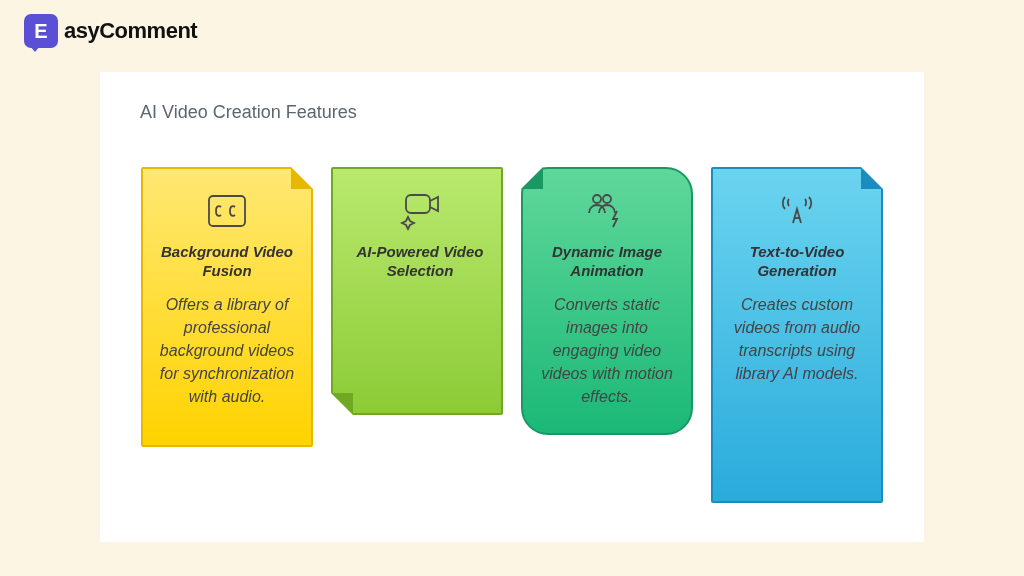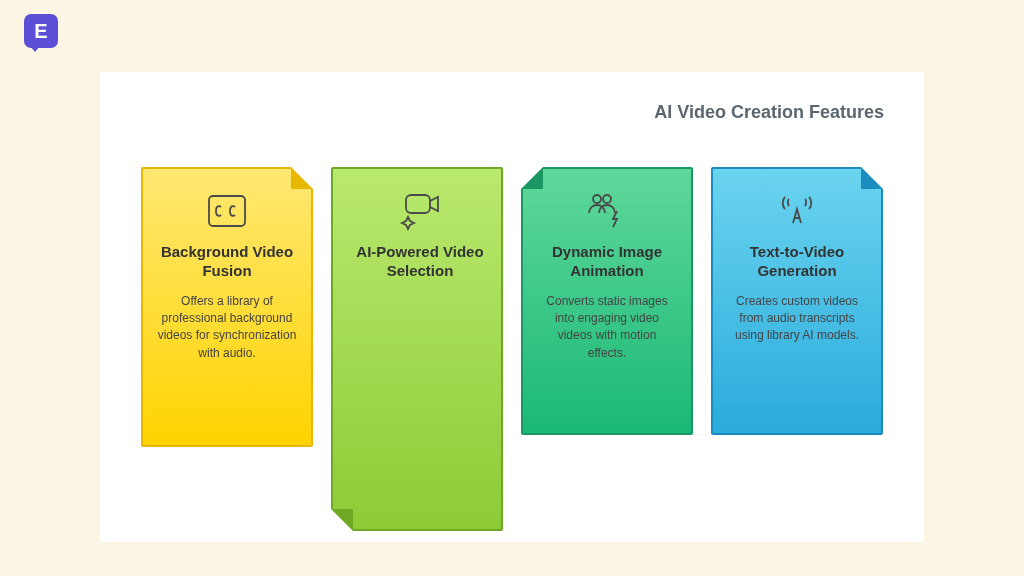--- a/index.html
+++ b/index.html
@@ -45,76 +45,78 @@
   margin-left: 6px;
   letter-spacing: -0.5px;
 }
 .panel {
   background: #fff;
   margin: 10px 100px 0 100px;
   padding: 30px 40px 60px;
   height: 470px;
 }
 .title {
-  text-align: right;
+  text-align: left;
   font-size: 18px;
   color: #5a6670;
-  font-weight: 700;
+  font-weight: 400;
   margin-bottom: 44px;
 }
 .cards {
   display: flex;
   justify-content: center;
   gap: 18px;
   align-items: flex-start;
 }
 .card {
   width: 172px;
   border: 2.5px solid;
   padding: 20px 14px;
   text-align: center;
   position: relative;
   border-radius: 2px;
+  font-style: italic;
 }
 .card .icon {
   height: 44px;
   display: flex;
   align-items: center;
   justify-content: center;
   margin-bottom: 10px;
 }
 .card h3 {
   font-size: 15px;
   font-weight: 700;
   color: #333;
   margin-bottom: 12px;
   line-height: 1.25;
 }
 .card p {
-  font-size: 12px;
+  font-size: 16px;
   color: #444;
   line-height: 1.45;
 }
 .c0 { background: linear-gradient(180deg, #ffe873 0%, #ffd300 100%); border-color: #e8b800; height: 280px; }
-.c1 { background: linear-gradient(180deg, #b9e96e 0%, #8ccb36 100%); border-color: #6fa822; height: 364px; padding-left: 20px; }
-.c2 { background: linear-gradient(180deg, #5fd89a 0%, #1bb877 100%); border-color: #199863; height: 268px; }
-.c3 { background: linear-gradient(180deg, #6bd4ef 0%, #2aabdc 100%); border-color: #1a8cc0; height: 268px; }
+.c1 { background: linear-gradient(180deg, #b9e96e 0%, #8ccb36 100%); border-color: #6fa822; height: 248px; padding-left: 20px; }
+.c2 { background: linear-gradient(180deg, #5fd89a 0%, #1bb877 100%); border-color: #199863; height: 268px; border-radius: 27px; }
+.c3 { background: linear-gradient(180deg, #6bd4ef 0%, #2aabdc 100%); border-color: #1a8cc0; height: 336px; }
 
 .fold { position:absolute; width:0; height:0; }
 .c0 .fold { top:-2px; right:-2px; border-top:22px solid #fff; border-left:22px solid #e8b800; }
 .c1 .fold { bottom:-2px; left:-2px; border-bottom:22px solid #fff; border-right:22px solid #6fa822; }
 .c2 .fold { top:-2px; left:-2px; border-top:22px solid #fff; border-right:22px solid #199863; }
 .c3 .fold { top:-2px; right:-2px; border-top:22px solid #fff; border-left:22px solid #1a8cc0; }
 svg { stroke: #4a4a4a; stroke-width: 1.8; fill: none; }
 </style>
 </head>
 <body>
 
 <div class="logo">
   <div class="logo-icon">E</div>
+  <div class="logo-text">asyComment</div>
 </div>
 
 <div class="panel">
   <div class="title">AI Video Creation Features</div>
 
   <div class="cards">
 
     <div class="card c0">
       <span class="fold"></span>
       <div class="icon">

